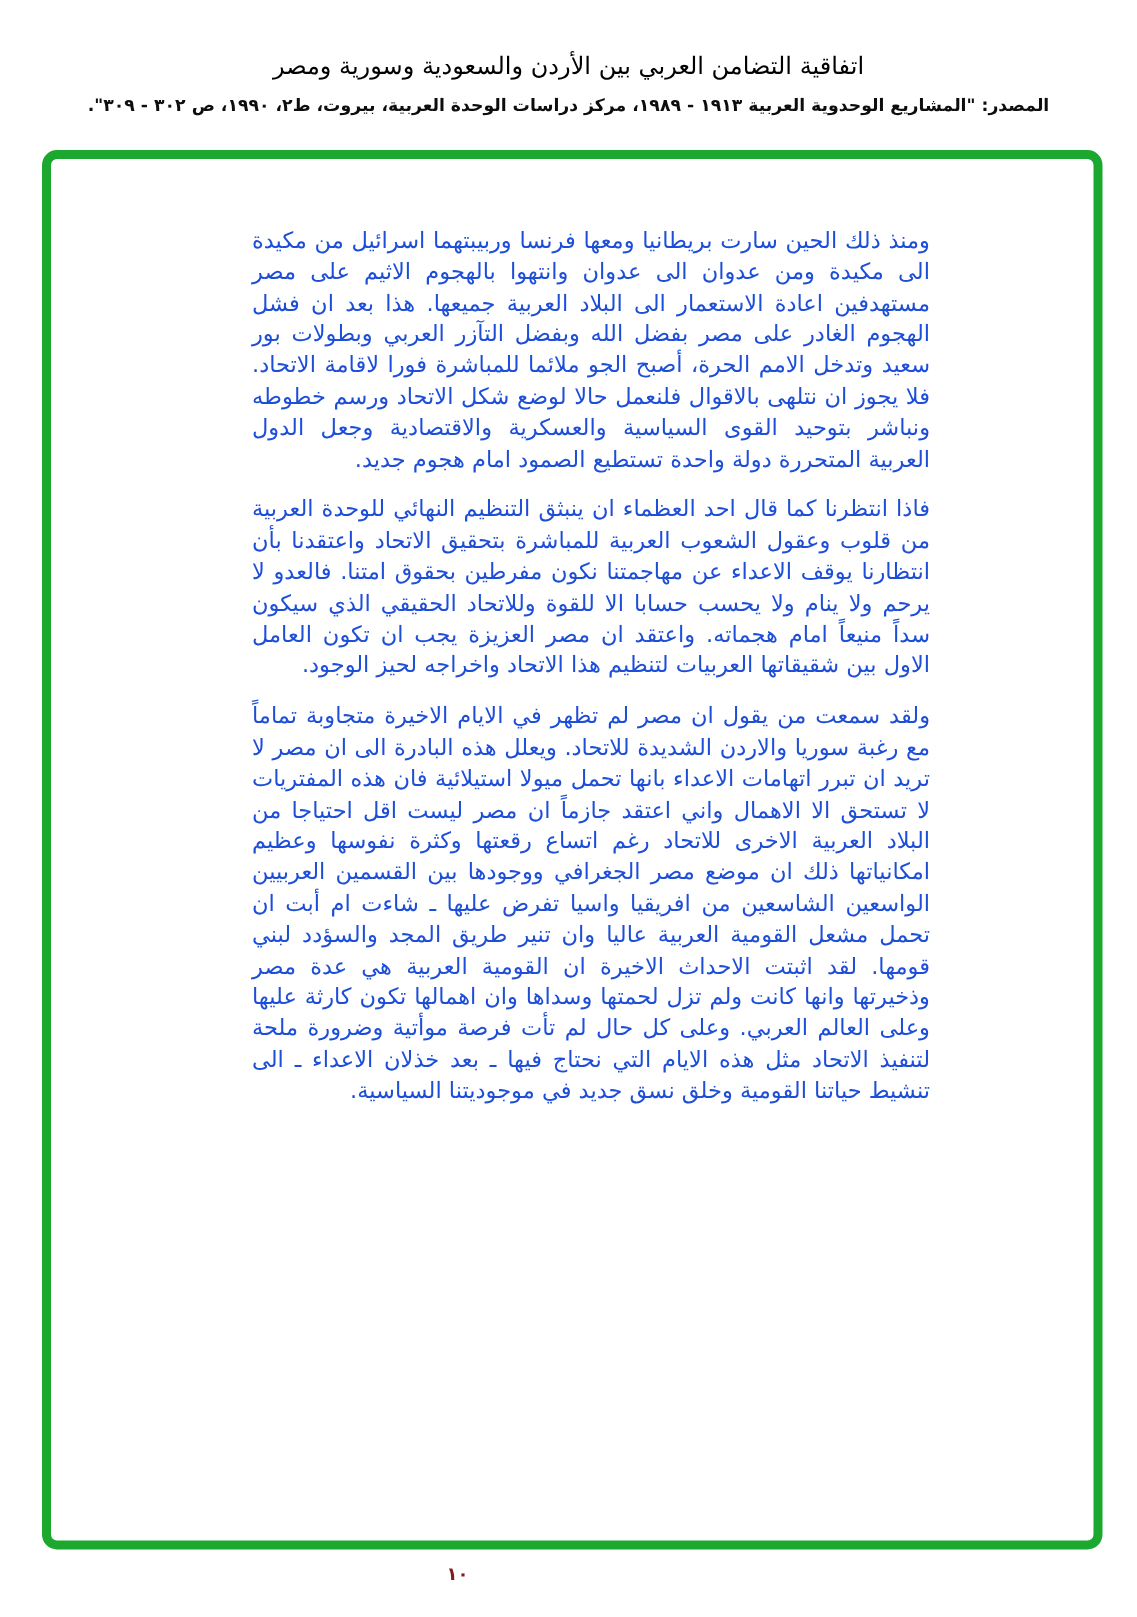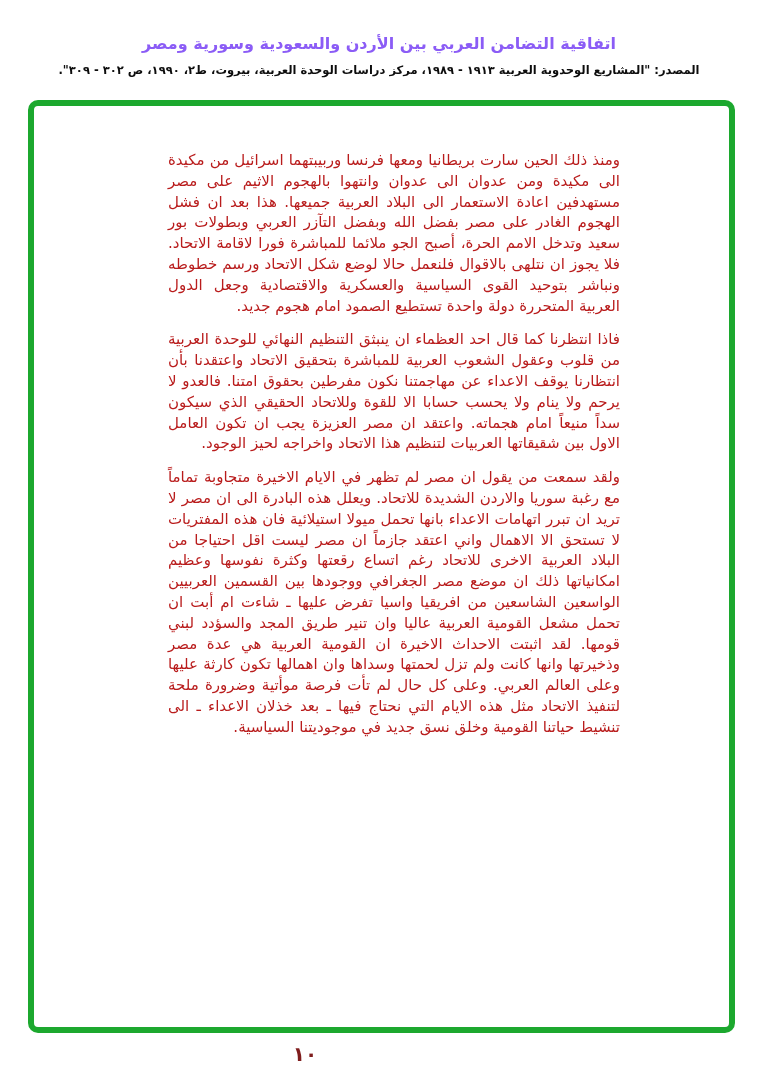--- a/index.html
+++ b/index.html
@@ -18,23 +18,23 @@
   .header {
     position: absolute;
     top: 34px;
     left: 0;
     width: 758px;
     text-align: center;
     direction: rtl;
   }
   .doc-title {
     font-size: 16px;
-    font-weight: bold;
+    font-weight: normal;
     margin: 0 0 10px 0;
-    color: #8b5cf6;
+    color: #000000;
   }
   .doc-source {
     font-size: 11.5px;
     font-weight: bold;
     margin: 0;
     white-space: nowrap;
     color: #0d0d0d;
   }
   .green-frame {
     position: absolute;
@@ -49,32 +49,32 @@
   }
   .text-block {
     position: absolute;
     left: 168px;
     top: 150px;
     width: 452px;
     direction: rtl;
     text-align: justify;
     font-size: 15px;
     line-height: 20.8px;
-    color: #b91c1c;
+    color: #1d4ed8;
   }
   .text-block p {
     margin: 0 0 13px 0;
   }
   .page-number {
     position: absolute;
     top: 1042px;
     left: 0;
     width: 610px;
     text-align: center;
-    font-size: 20px;
+    font-size: 12px;
     font-weight: bold;
     color: #7f1d1d;
   }
 </style>
 </head>
 <body>
 
 <div class="header">
   <h1 class="doc-title">اتفاقية التضامن العربي بين الأردن والسعودية وسورية ومصر</h1>
   <p class="doc-source">المصدر: "المشاريع الوحدوية العربية ١٩١٣ - ١٩٨٩، مركز دراسات الوحدة العربية، بيروت، ط٢، ١٩٩٠، ص ٣٠٢ - ٣٠٩".</p>

